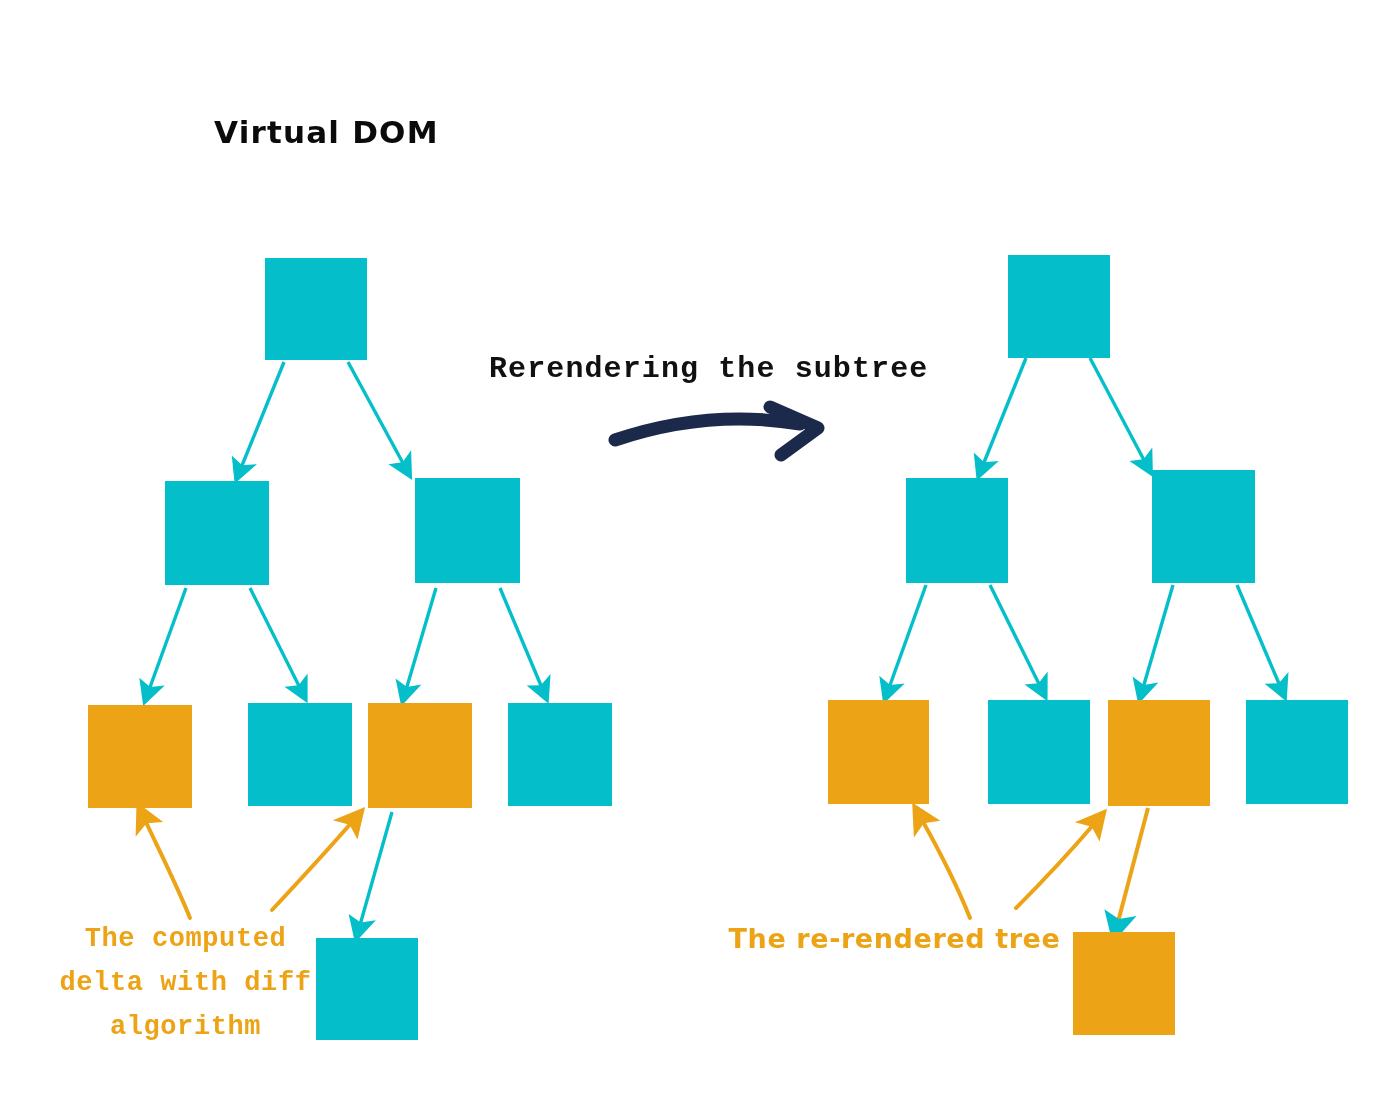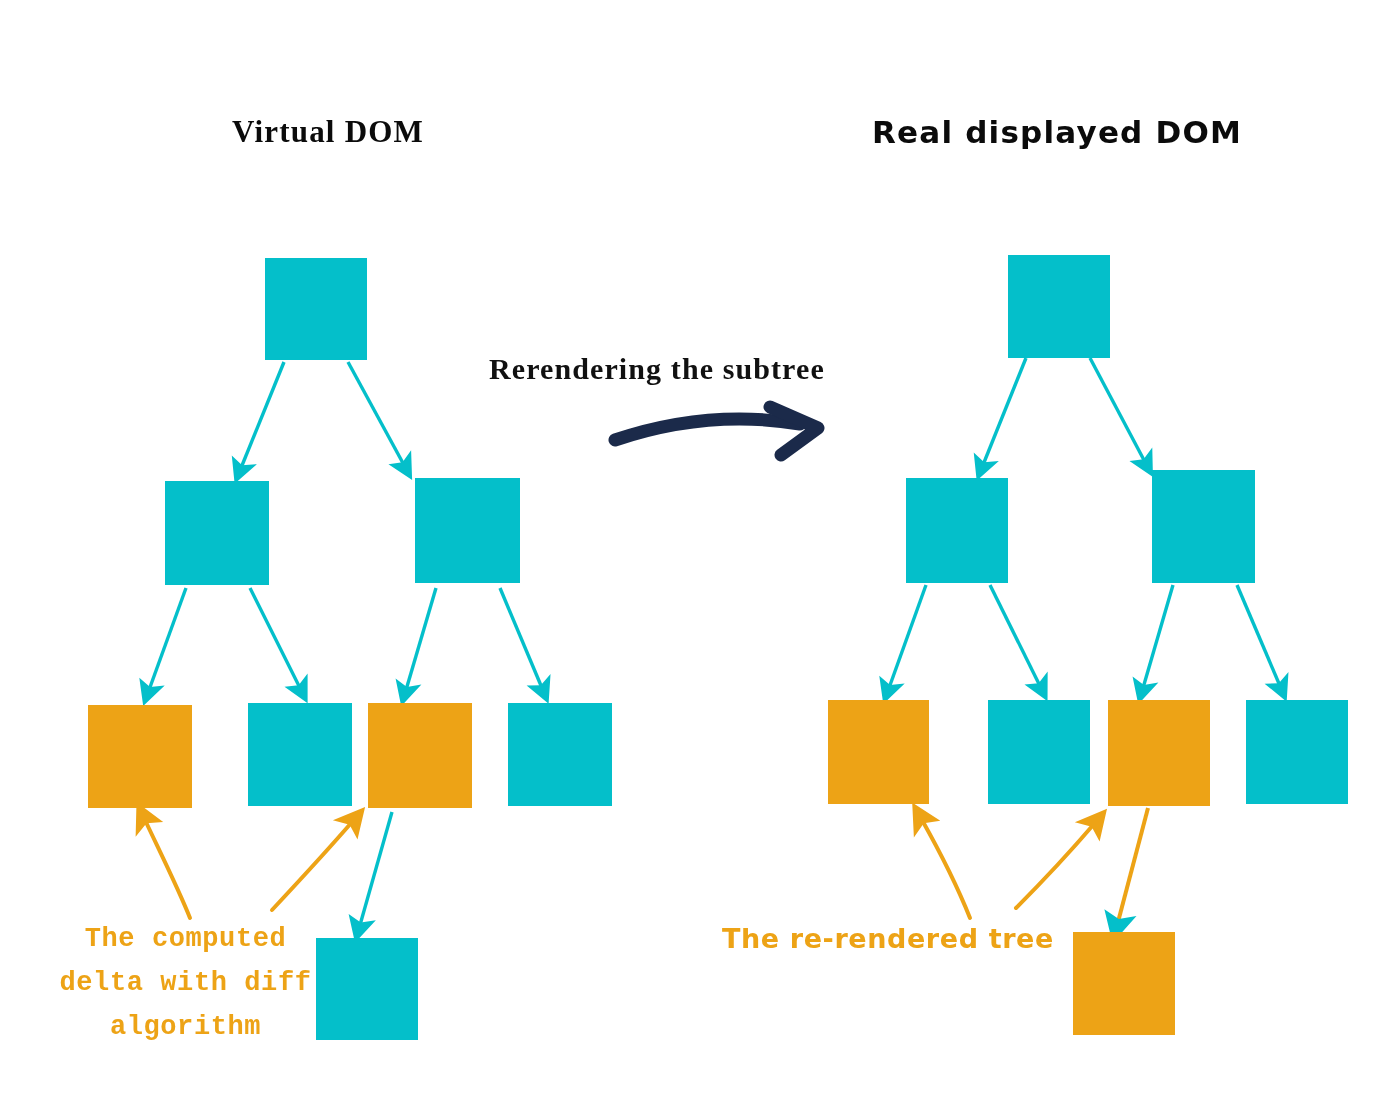--- a/index.html
+++ b/index.html
@@ -19,26 +19,26 @@
   }
   .title {
     position: absolute;
     font-family: "DejaVu Sans", sans-serif;
     font-weight: 700;
     font-size: 31px;
     letter-spacing: 1.2px;
     color: #0b0b0b;
     white-space: nowrap;
   }
-  #title-left  { left: 232px; top: 114px; font-family: Liberation Serif, serif; }
+  #title-left  { left: 214px; top: 114px; }
   #title-right { left: 872px; top: 114px; }
 
   .arrow-label {
     position: absolute;
-    font-family: Liberation Serif, serif;
+    font-family: Liberation Mono, monospace;
     font-weight: 700;
     font-size: 30px;
     letter-spacing: 1.1px;
     color: #111111;
     white-space: nowrap;
     left: 489px;
     top: 352px;
   }
 
   .node {
@@ -61,30 +61,29 @@
     font-family: "DejaVu Sans", sans-serif;
     font-weight: 700;
     font-size: 27px;
     line-height: 44px;
     color: #EDA316;
     letter-spacing: 0.6px;
     text-align: center;
     white-space: pre-line;
   }
   #caption-left  { left: 58px; top: 917px; width: 255px; font-family: Liberation Mono, monospace; }
-  #caption-right { left: 722px; top: 917px; width: 345px; text-align: left; }
+  #caption-right { left: 722px; top: 917px; width: 345px; text-align: center; }
 </style>
 </head>
 <body>
 
 <div id="canvas">
 
   <div class="title" id="title-left">Virtual DOM</div>
 
-  <div class="title" id="title-right">Real displayed DOM</div>
 
   <div class="arrow-label">Rerendering the subtree</div>
 
   <svg class="svg-layer" viewBox="0 0 1400 1120">
     <defs>
       <marker id="tealHead" markerWidth="9" markerHeight="9" refX="3.2" refY="4.5" orient="auto" markerUnits="strokeWidth">
         <path d="M0.4,0.6 L8.2,4.5 L0.8,8.4 L2.3,4.5 Z" fill="#04BFCA"></path>
       </marker>
       <marker id="orangeHead" markerWidth="9" markerHeight="9" refX="3.2" refY="4.5" orient="auto" markerUnits="strokeWidth">
         <path d="M0.4,0.6 L8.2,4.5 L0.8,8.4 L2.3,4.5 Z" fill="#EDA316"></path>

